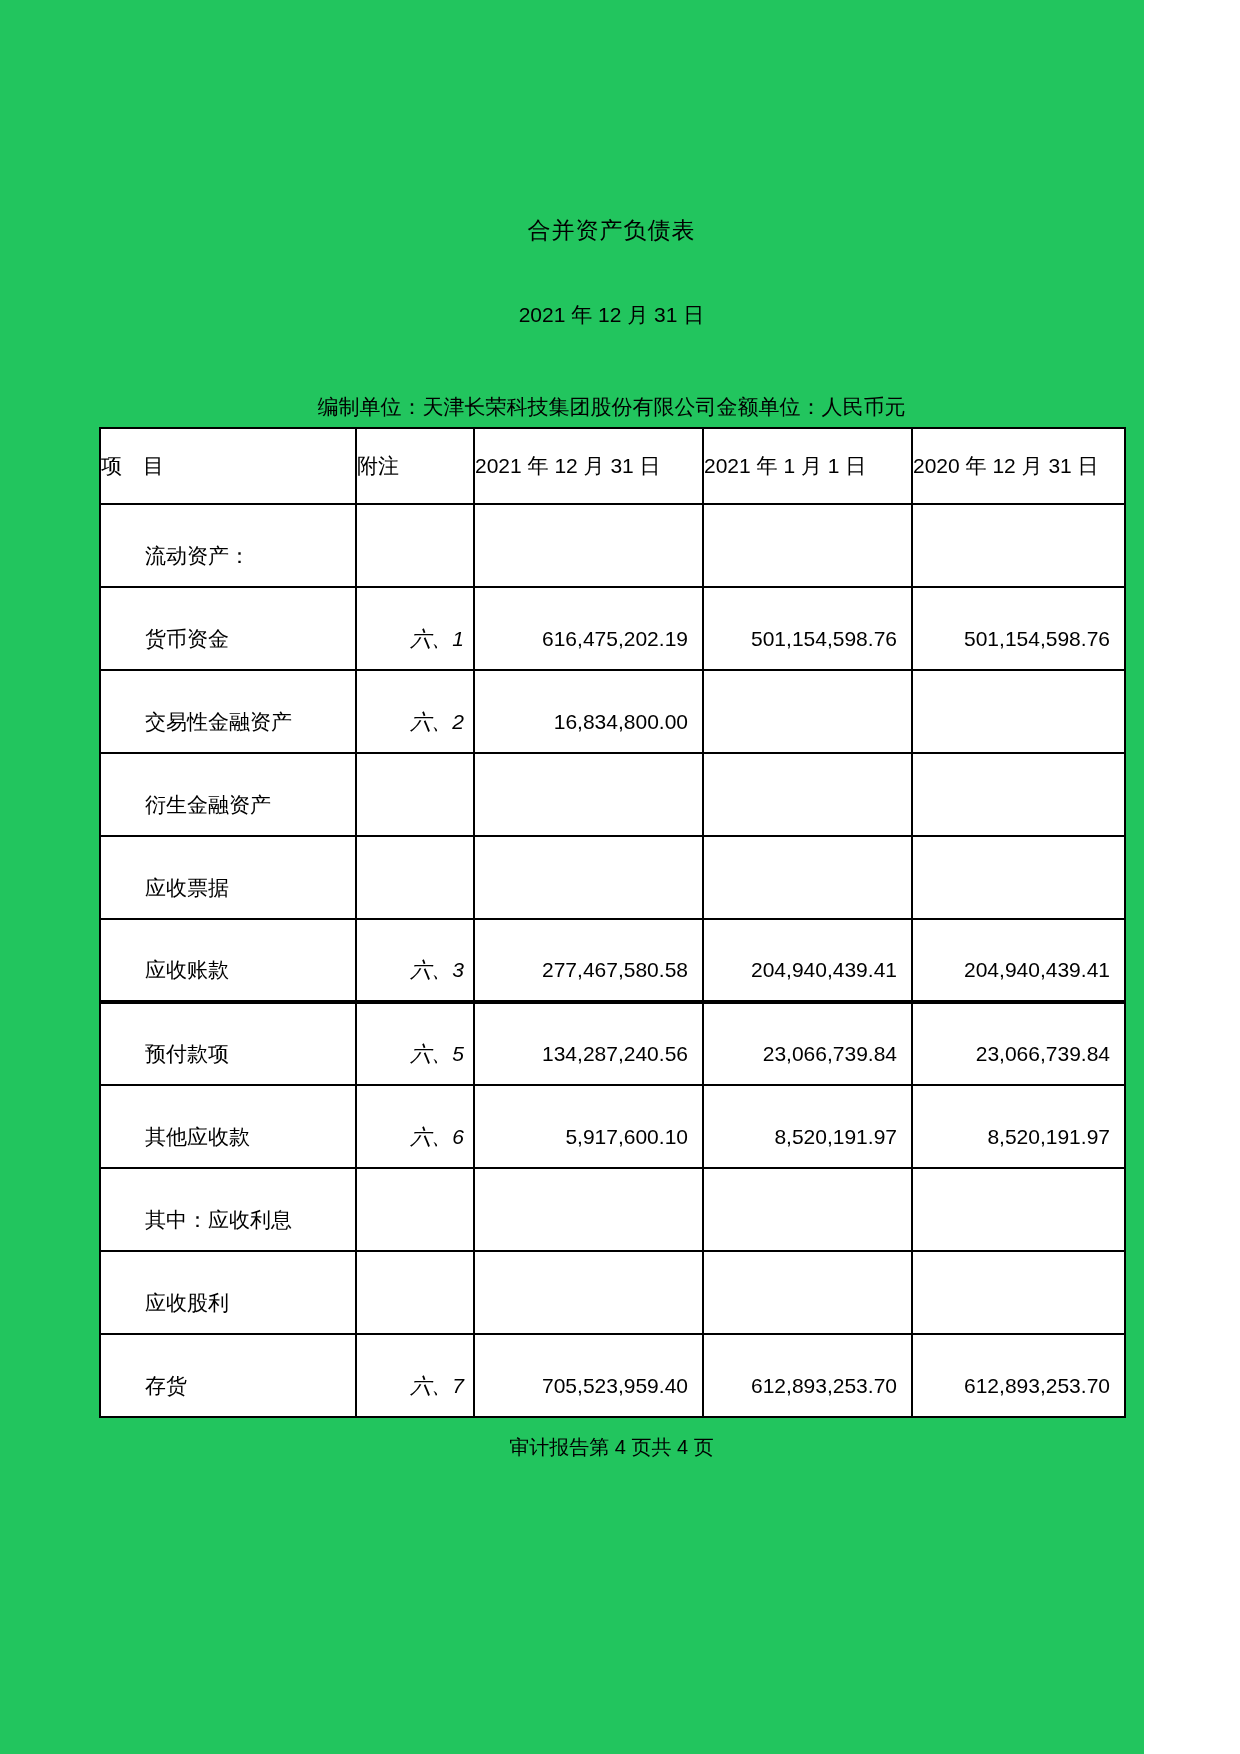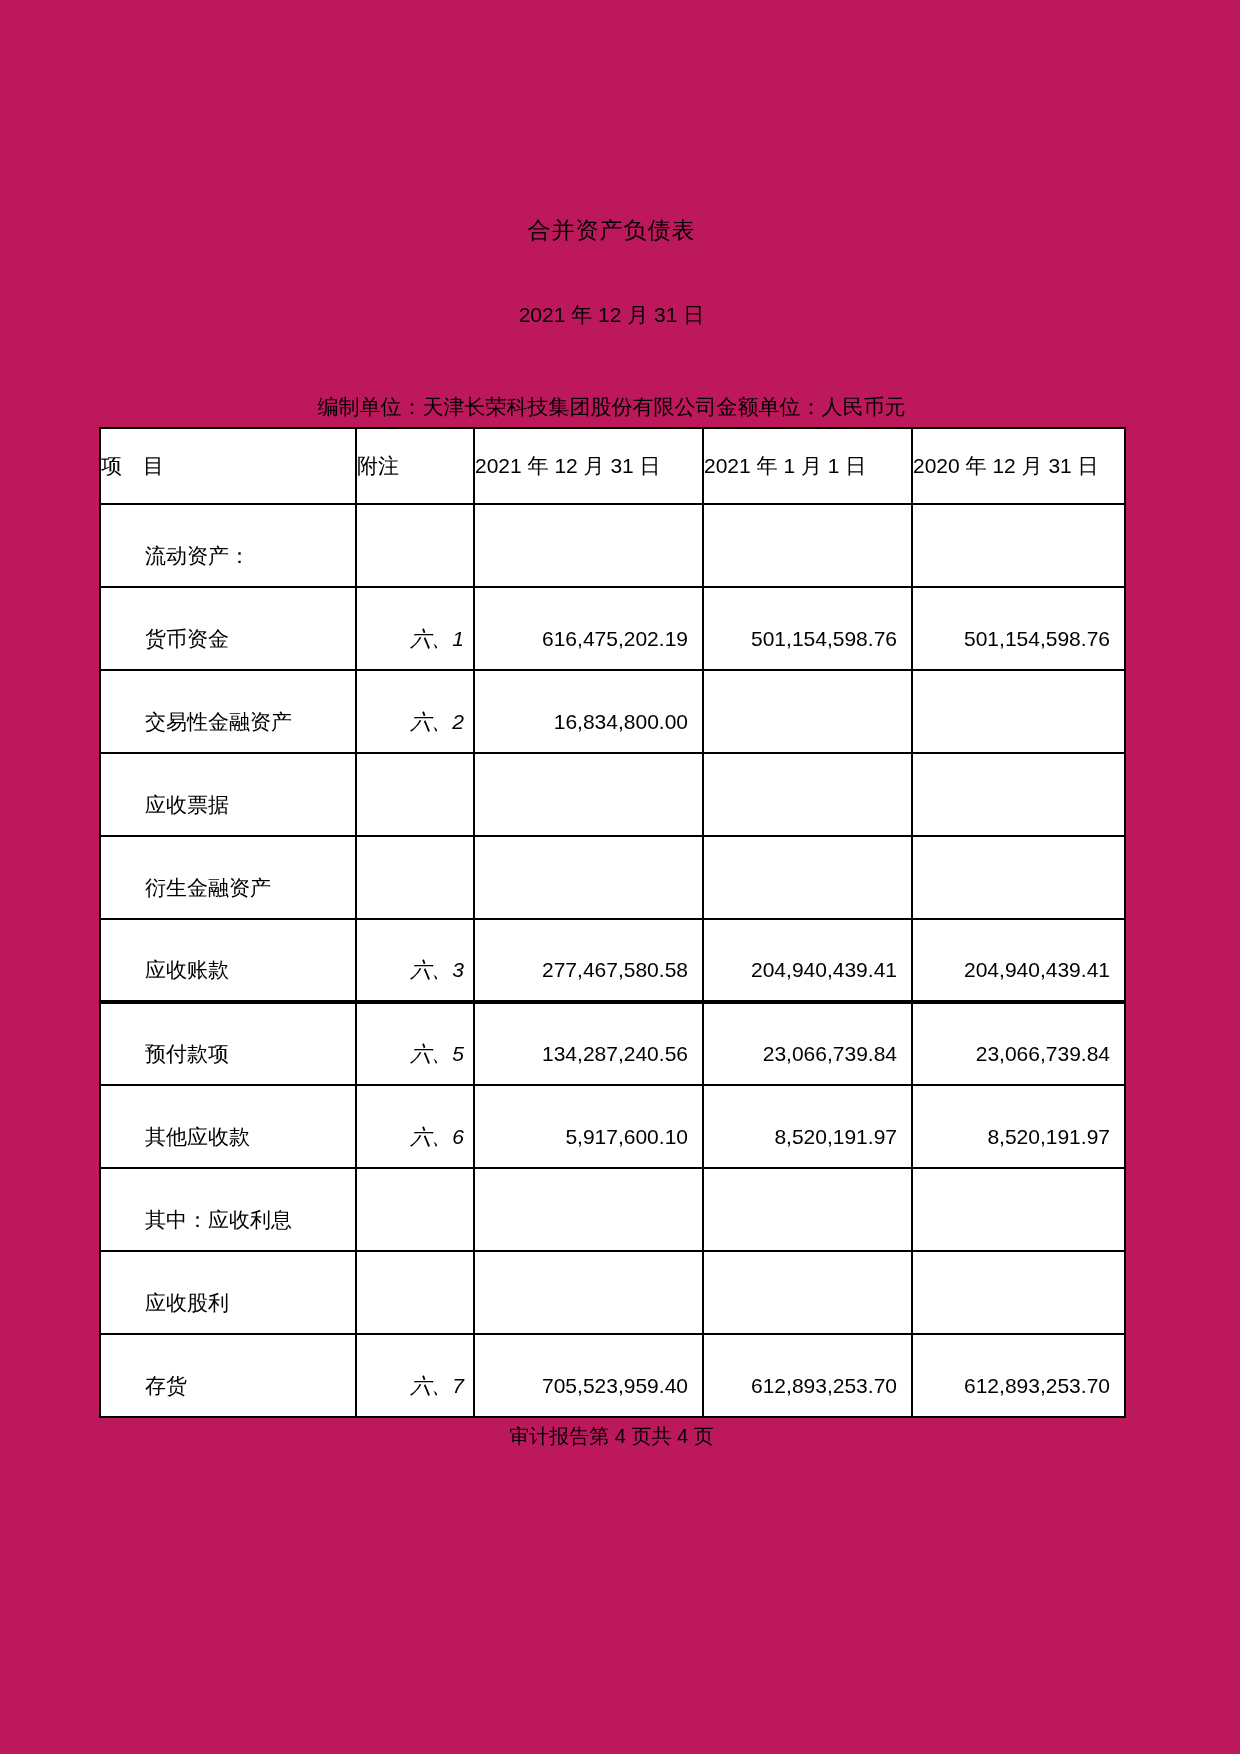--- a/index.html
+++ b/index.html
@@ -5,23 +5,23 @@
   * { margin: 0; padding: 0; box-sizing: border-box; }
   html, body { background: #ffffff; }
   body {
     width: 1240px;
     height: 1754px;
     font-family: "Liberation Sans", "DejaVu Sans", sans-serif;
     color: #000000;
     -webkit-font-smoothing: antialiased;
   }
   .page {
-    width: 1240px;
+    width: 1144px;
     height: 1754px;
-    background: #be185d;
+    background: #22c55e;
     overflow: hidden;
   }
   .content {
     width: 1025px;
     margin-left: 99px;
   }
   .doc-title {
     margin-top: 216px;
     text-align: center;
     font-size: 23px;
@@ -74,21 +74,21 @@
     padding-bottom: 17px;
     line-height: 27px;
     white-space: nowrap;
     padding-left: 44px;
   }
   td.c-item { text-align: left;  padding-left: 12px;  }
   td.c-note { text-align: center; font-style: italic; }
   td.c-num  { text-align: right; padding-right: 14px; }
   tr.thick-bottom td { border-bottom-width: 4px; }
   .page-footer {
-    margin-top: 6px;
+    margin-top: 17px;
     text-align: center;
     font-size: 20px;
     line-height: 25px;
   }
 </style>
 </head>
 <body>
 
 <div class="page">
   <div class="content">
@@ -135,28 +135,28 @@
             <td class="c-num">501,154,598.76</td>
           </tr>
           <tr>
             <td class="c-item">交易性金融资产</td>
             <td class="c-note">六、2</td>
             <td class="c-num">16,834,800.00</td>
             <td class="c-num"></td>
             <td class="c-num"></td>
           </tr>
           <tr>
+            <td class="c-item">衍生金融资产</td>
+            <td class="c-note"></td>
+            <td class="c-num"></td>
+            <td class="c-num"></td>
+            <td class="c-num"></td>
+          </tr>
+          <tr>
             <td class="c-item">应收票据</td>
-            <td class="c-note"></td>
-            <td class="c-num"></td>
-            <td class="c-num"></td>
-            <td class="c-num"></td>
-          </tr>
-          <tr>
-            <td class="c-item">衍生金融资产</td>
             <td class="c-note"></td>
             <td class="c-num"></td>
             <td class="c-num"></td>
             <td class="c-num"></td>
           </tr>
           <tr class="thick-bottom">
             <td class="c-item">应收账款</td>
             <td class="c-note">六、3</td>
             <td class="c-num">277,467,580.58</td>
             <td class="c-num">204,940,439.41</td>

